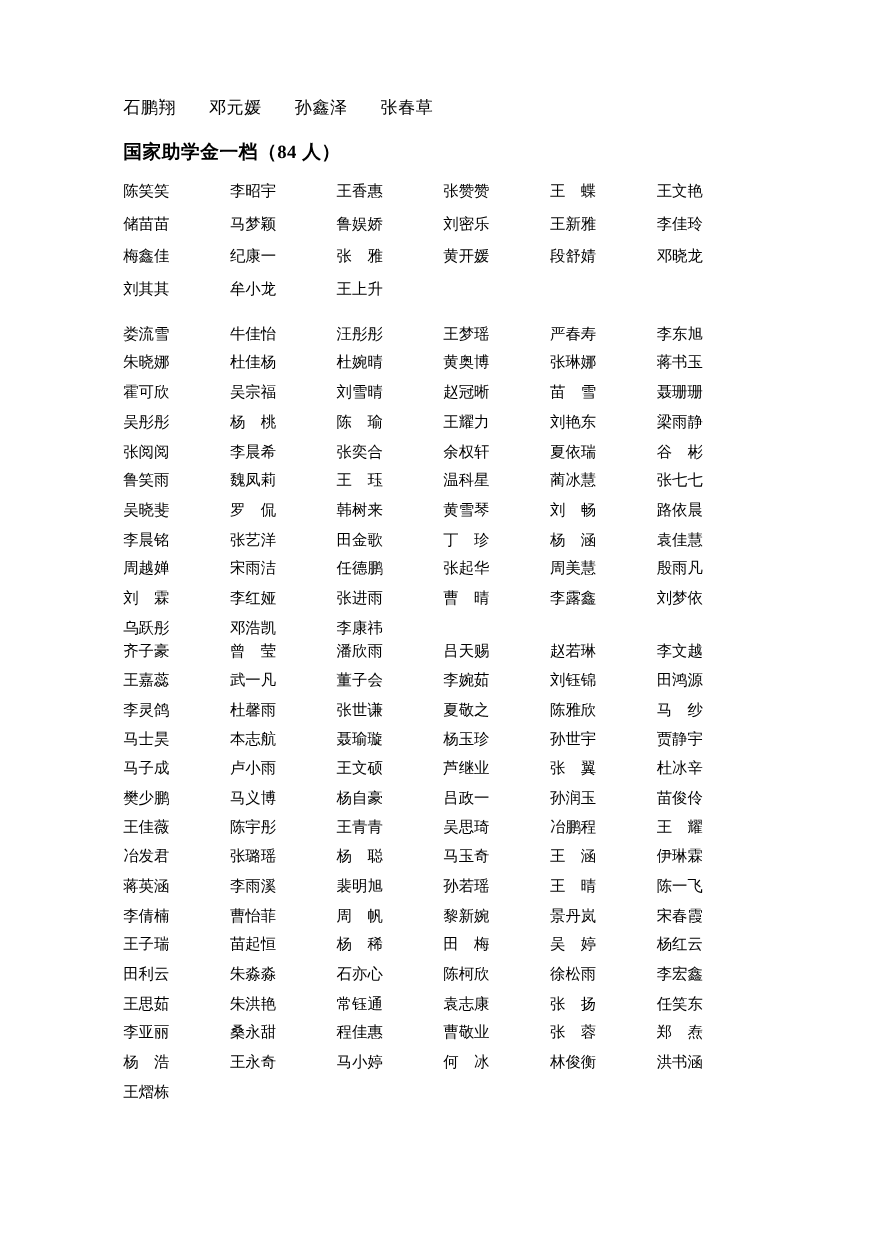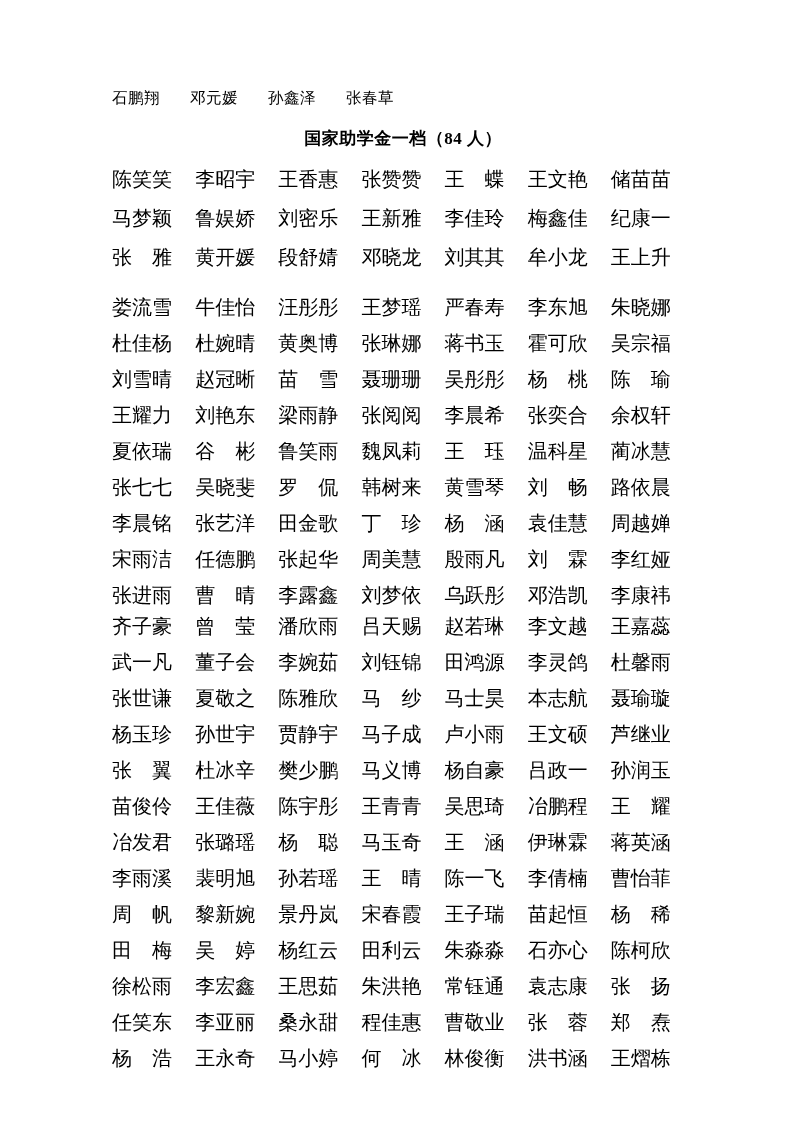--- a/index.html
+++ b/index.html
@@ -24,30 +24,29 @@
     white-space: nowrap;
   }
   .top-row .nm {
     display: inline-block;
     width: 78px;
   }
   .section-heading {
     font-family: "Liberation Serif", "DejaVu Serif", serif;
     font-weight: bold;
     font-size: 17px;
-    text-align: center;
     margin: 4px 0 14px 0;
     letter-spacing: 0.5px;
   }
   .name-grid {
     display: grid;
-    grid-template-columns: repeat(7, 1fr);
+    grid-template-columns: repeat(6, 1fr);
     row-gap: 8px;
     column-gap: 0px;
-    font-size: 20px;
+    font-size: 14px;
   }
   .name-grid.tight {
     row-gap: 5px;
   }
   .name-cell {
     text-align: left;
     white-space: nowrap;
     line-height: 1.55;
   }
   .grid-block-1 {

